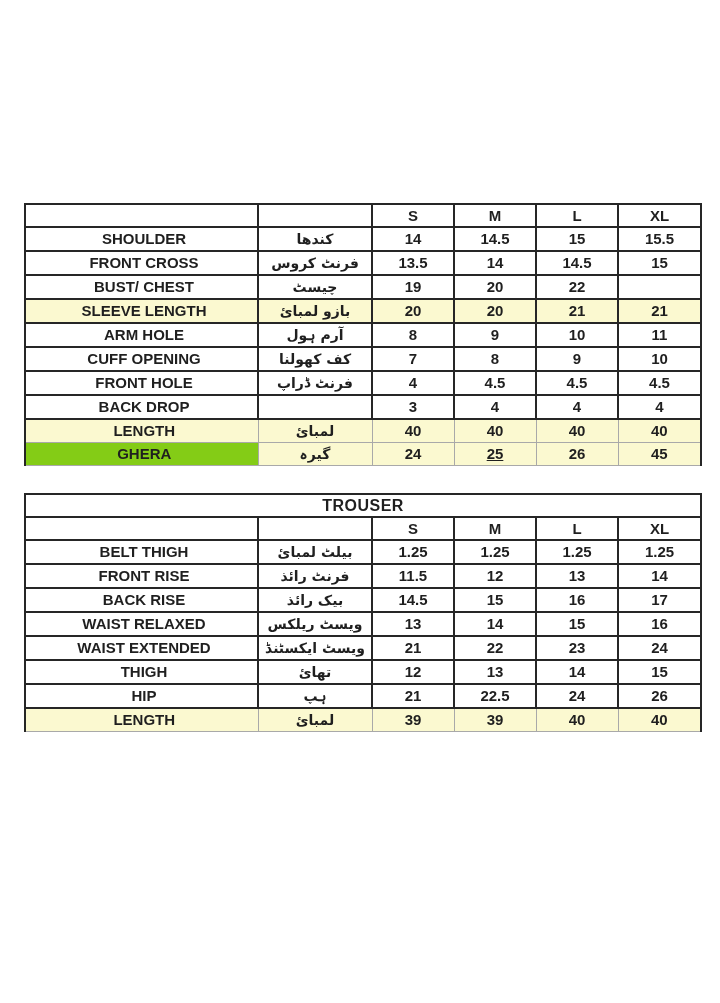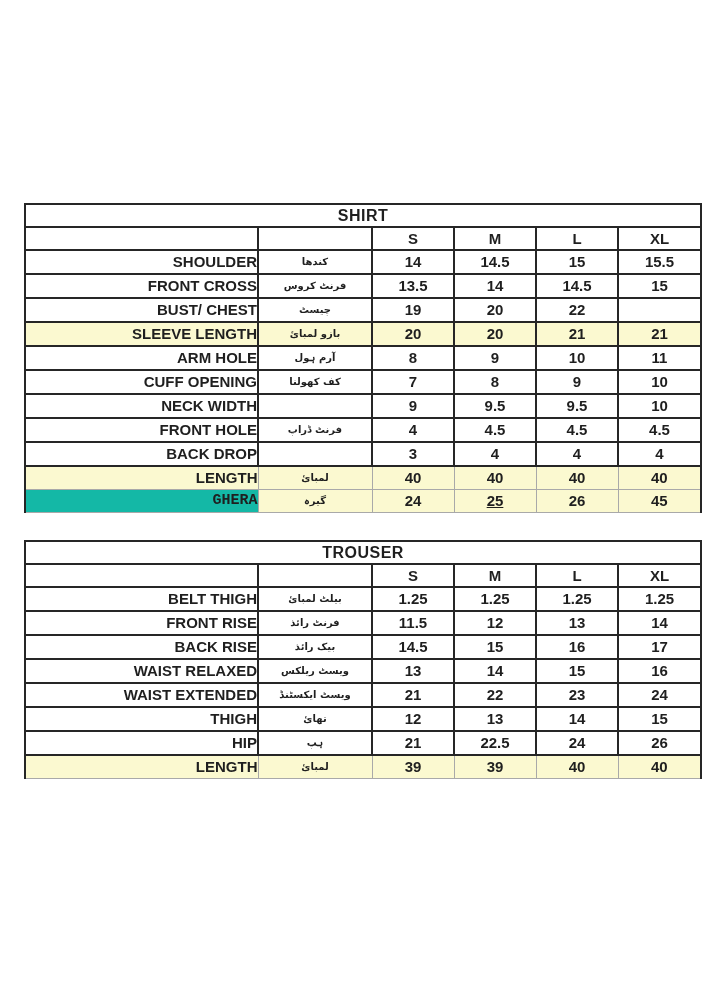--- a/index.html
+++ b/index.html
@@ -46,28 +46,28 @@
     font-size: 16px;
     text-align: center;
     letter-spacing: 0.5px;
   }
   tr.size-header-row td {
     text-align: center;
     height: 21px;
     line-height: 21px;
   }
   td.label-cell {
-    text-align: right;
+    text-align: center;
     padding-left: 5px;
   }
   td.urdu-cell {
     text-align: center;
     direction: rtl;
     font-family: "DejaVu Sans", "Liberation Sans", sans-serif;
-    font-size: 10px;
+    font-size: 14px;
   }
   td.value-cell {
     text-align: center;
   }
   tr.hl td {
     background: #fbf9d0;
   }
   tr.light td {
     background: #fbf9d0;
     border: 1px solid #a9a9a9;
@@ -81,23 +81,20 @@
   <table class="size-chart">
     <colgroup>
       <col style="width:233px">
         <col style="width:114px">
       <col style="width:82px">
         <col style="width:82px">
         <col style="width:82px">
         <col style="width:83px">
     </colgroup>
     <thead>
-      <tr class="title-row">
-        <td colspan="6">SHIRT</td>
-      </tr>
       <tr class="size-header-row">
         <td class="label-cell"></td>
         <td class="urdu-cell"></td>
         <td>S</td>
         <td>M</td>
         <td>L</td>
         <td>XL</td>
       </tr>
     </thead>
     <tbody>
@@ -143,28 +140,20 @@
         </tr>
         <tr>
           <td class="label-cell">CUFF OPENING</td>
           <td class="urdu-cell">کف کھولنا</td>
           <td class="value-cell">7</td>
           <td class="value-cell">8</td>
           <td class="value-cell">9</td>
           <td class="value-cell">10</td>
         </tr>
         <tr>
-          <td class="label-cell">NECK WIDTH</td>
-          <td class="urdu-cell"></td>
-          <td class="value-cell">9</td>
-          <td class="value-cell">9.5</td>
-          <td class="value-cell">9.5</td>
-          <td class="value-cell">10</td>
-        </tr>
-        <tr>
           <td class="label-cell">FRONT HOLE</td>
           <td class="urdu-cell">فرنٹ ڈراپ</td>
           <td class="value-cell">4</td>
           <td class="value-cell">4.5</td>
           <td class="value-cell">4.5</td>
           <td class="value-cell">4.5</td>
         </tr>
         <tr>
           <td class="label-cell">BACK DROP</td>
           <td class="urdu-cell"></td>
@@ -175,21 +164,21 @@
         </tr>
         <tr class="light">
           <td class="label-cell" style="background: rgb(251, 249, 208);">LENGTH</td>
           <td class="urdu-cell" style="background: rgb(251, 249, 208);">لمبائ</td>
           <td class="value-cell" style="background: rgb(251, 249, 208);">40</td>
           <td class="value-cell" style="background: rgb(251, 249, 208);">40</td>
           <td class="value-cell" style="background: rgb(251, 249, 208);">40</td>
           <td class="value-cell" style="background: rgb(251, 249, 208);">40</td>
         </tr>
         <tr class="light">
-          <td class="label-cell" style="background: #14b8a6; font-family: Liberation Mono, monospace;">GHERA</td>
+          <td class="label-cell" style="background: #84cc16;">GHERA</td>
           <td class="urdu-cell" style="background: rgb(251, 249, 208);">گیرہ</td>
           <td class="value-cell" style="background: rgb(251, 249, 208);">24</td>
           <td class="value-cell" style="background: rgb(251, 249, 208); text-decoration: underline;">25</td>
           <td class="value-cell" style="background: rgb(251, 249, 208);">26</td>
           <td class="value-cell" style="background: rgb(251, 249, 208);">45</td>
         </tr>
       </tbody>
   </table>
 
   <table class="size-chart">

